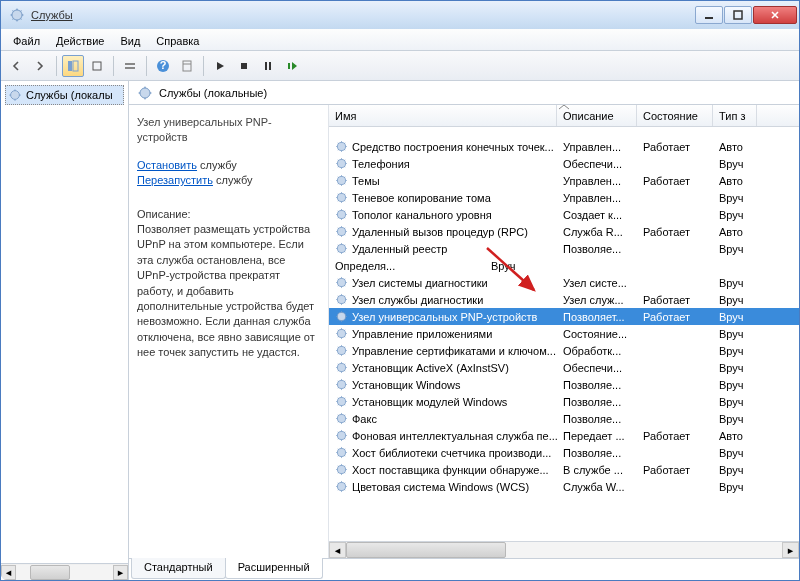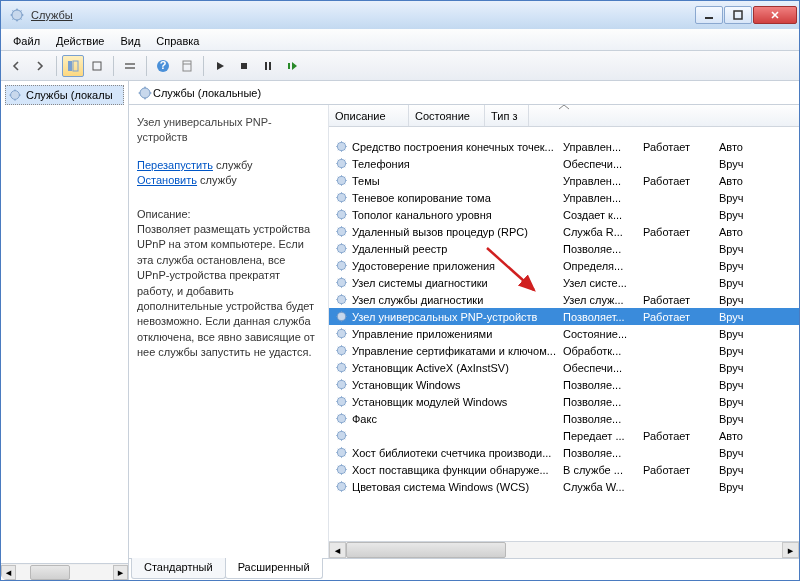--- a/index.html
+++ b/index.html
@@ -28,21 +28,21 @@
 
 .leftpane { width: 128px; border-right: 1px solid #c8d0da; background: #fff; display: flex; flex-direction: column; }
 .tree { flex: 1; padding: 4px; }
 .tree-node { display: flex; align-items: center; gap: 4px; padding: 2px; background: #d5e6fa; border: 1px dotted #888; }
 .left-scroll { height: 17px; border-top: 1px solid #c8d0da; background: #f0f0f0; display: flex; align-items: center; }
 .left-scroll .track { flex: 1; height: 15px; background: #f4f4f4; position: relative; }
 .left-scroll .thumb { position: absolute; left: 14px; width: 40px; height: 15px; background: linear-gradient(#e8e8e8,#d0d0d0); border: 1px solid #b8b8b8; border-radius: 2px; }
 .left-scroll .arr { width: 15px; height: 15px; background: #e8e8e8; border: 1px solid #c0c0c0; display:flex;align-items:center;justify-content:center; }
 
 .rightpane { flex: 1; display: flex; flex-direction: column; overflow: hidden; }
-.rp-header { height: 24px; display: flex; align-items: center; padding: 4px 8px; border-bottom: 1px solid #c8d0da; }
+.rp-header { height: 24px; display: flex; align-items: center; gap: 6px; padding: 4px 8px; border-bottom: 1px solid #c8d0da; }
 .rp-body { flex: 1; display: flex; overflow: hidden; }
 
 .detail { width: 200px; padding: 10px 8px; border-right: 1px solid #e0e4ea; color: #333; line-height: 1.4; overflow: hidden; }
 .detail .svc-title { color: #444; font-weight: normal; margin-bottom: 12px; }
 .detail a { color: #0056c6; text-decoration: underline; cursor: pointer; }
 .detail .desc-label { margin-top: 18px; }
 
 .list-wrap { flex: 1; display: flex; flex-direction: column; overflow: hidden; position: relative; }
 .notch { position: absolute; top: -5px; left: 50%; transform: translateX(-50%); width: 12px; height: 6px; }
 .notch svg { width: 12px; height: 6px; }
@@ -203,31 +203,32 @@
         <svg class="gear" viewBox="0 0 16 16" width="16" height="16">
             <circle cx="8" cy="8" r="5" stroke-width="1"></circle>
             <path d="M8 1l1 2-2 0zM8 15l-1-2 2 0zM1 8l2-1 0 2zM15 8l-2 1 0-2z"></path>
           </svg>
         <span>Службы (локальные)</span>
       </div>
 
       <div class="rp-body">
         <div class="detail">
           <div class="svc-title">Узел универсальных PNP-устройств</div>
+          <div><a>Остановить</a><span> службу</span></div>
           <div><a>Перезапустить</a><span> службу</span></div>
-          <div><a>Остановить</a><span> службу</span></div>
           <div class="desc-label">Описание:</div>
-          <div>Позволяет размещать устройства UPnP на этом компьютере. Если эта служба остановлена, все UPnP-устройства прекратят работу, и добавить дополнительные устройства будет невозможно. Если данная служба отключена, все явно зависящие от нее службы запустить не удастся.</div>
+          <div>Позволяет размещать устройства UPnP на этом компьютере. Если эта служба остановлена, все UPnP-устройства прекратят работу, и добавить дополнительные устройства будет невозможно. Если данная служба отключена, все явно зависящие от нее точек запустить не удастся.</div>
         </div>
 
         <div class="list-wrap">
           <div class="notch"><svg viewBox="0 0 12 6">
                 <path d="M1 5l5-4 5 4" fill="none" stroke="#888" stroke-width="1"></path>
               </svg></div>
           <div class="cols">
+            <div class="col" style="width:228px">Имя</div>
             <div class="col" style="width:80px">Описание</div>
             <div class="col" style="width:76px">Состояние</div>
             <div class="col" style="width:44px">Тип з</div>
           </div>
           <div class="rows" id="rows">
               <div class="row">
                 <div class="cell" style="width:228px">
                   <svg class="gear gear-icon" viewBox="0 0 16 16">
                     <circle cx="8" cy="8" r="5" stroke-width="1"></circle>
                     <path d="M8 1l1 2-2 0zM8 15l-1-2 2 0zM1 8l2-1 0 2zM15 8l-2 1 0-2zM3 3l2 1-1 1zM13 13l-2-1 1-1zM13 3l-1 2-1-1zM3 13l1-2 1 1z"></path>
@@ -304,27 +305,20 @@
                     <circle cx="8" cy="8" r="5" stroke-width="1"></circle>
                     <path d="M8 1l1 2-2 0zM8 15l-1-2 2 0zM1 8l2-1 0 2zM15 8l-2 1 0-2zM3 3l2 1-1 1zM13 13l-2-1 1-1zM13 3l-1 2-1-1zM3 13l1-2 1 1z"></path>
                   </svg>
                   <span>Удаленный реестр</span>
                 </div>
                 <div class="cell" style="width:80px">Позволяе...</div>
                 <div class="cell" style="width:76px"></div>
                 <div class="cell" style="width:44px">Вруч</div>
               </div>
               <div class="row">
-                <div class="cell" style="width:228px">
-                  <svg class="gear gear-icon" viewBox="0 0 16 16">
-                    <circle cx="8" cy="8" r="5" stroke-width="1"></circle>
-                    <path d="M8 1l1 2-2 0zM8 15l-1-2 2 0zM1 8l2-1 0 2zM15 8l-2 1 0-2zM3 3l2 1-1 1zM13 13l-2-1 1-1zM13 3l-1 2-1-1zM3 13l1-2 1 1z"></path>
-                  </svg>
-                  <span>Удостоверение приложения</span>
-                </div>
                 <div class="cell" style="width:80px">Определя...</div>
                 <div class="cell" style="width:76px"></div>
                 <div class="cell" style="width:44px">Вруч</div>
               </div>
               <div class="row">
                 <div class="cell" style="width:228px">
                   <svg class="gear gear-icon" viewBox="0 0 16 16">
                     <circle cx="8" cy="8" r="5" stroke-width="1"></circle>
                     <path d="M8 1l1 2-2 0zM8 15l-1-2 2 0zM1 8l2-1 0 2zM15 8l-2 1 0-2zM3 3l2 1-1 1zM13 13l-2-1 1-1zM13 3l-1 2-1-1zM3 13l1-2 1 1z"></path>
                   </svg>
@@ -429,20 +423,21 @@
                 <div class="cell" style="width:80px">Позволяе...</div>
                 <div class="cell" style="width:76px"></div>
                 <div class="cell" style="width:44px">Вруч</div>
               </div>
               <div class="row">
                 <div class="cell" style="width:228px">
                   <svg class="gear gear-icon" viewBox="0 0 16 16">
                     <circle cx="8" cy="8" r="5" stroke-width="1"></circle>
                     <path d="M8 1l1 2-2 0zM8 15l-1-2 2 0zM1 8l2-1 0 2zM15 8l-2 1 0-2zM3 3l2 1-1 1zM13 13l-2-1 1-1zM13 3l-1 2-1-1zM3 13l1-2 1 1z"></path>
                   </svg>
+                  <span>Фоновая интеллектуальная служба пе...</span>
                 </div>
                 <div class="cell" style="width:80px">Передает ...</div>
                 <div class="cell" style="width:76px">Работает</div>
                 <div class="cell" style="width:44px">Авто</div>
               </div>
               <div class="row">
                 <div class="cell" style="width:228px">
                   <svg class="gear gear-icon" viewBox="0 0 16 16">
                     <circle cx="8" cy="8" r="5" stroke-width="1"></circle>
                     <path d="M8 1l1 2-2 0zM8 15l-1-2 2 0zM1 8l2-1 0 2zM15 8l-2 1 0-2zM3 3l2 1-1 1zM13 13l-2-1 1-1zM13 3l-1 2-1-1zM3 13l1-2 1 1z"></path>

